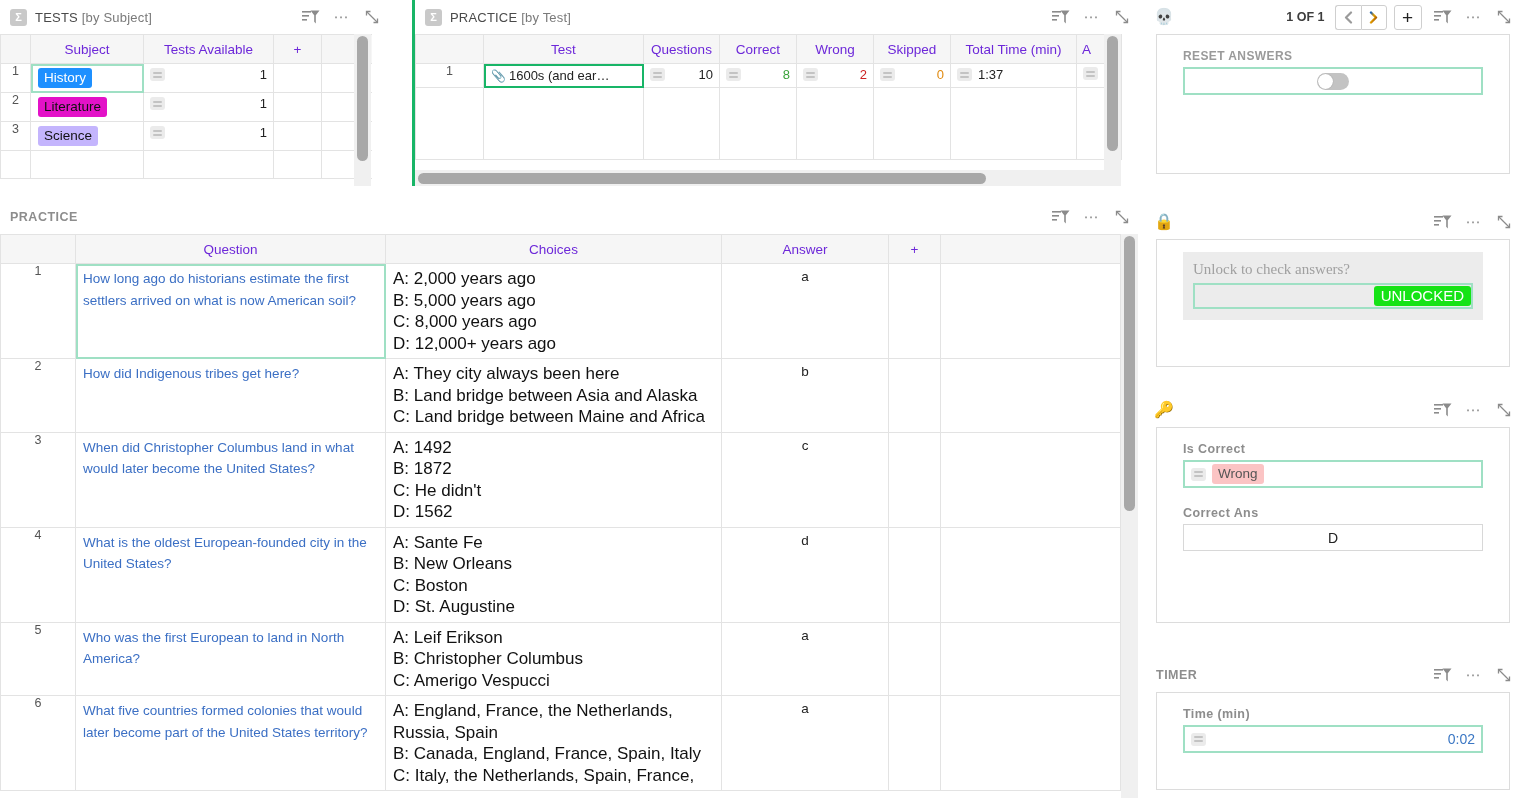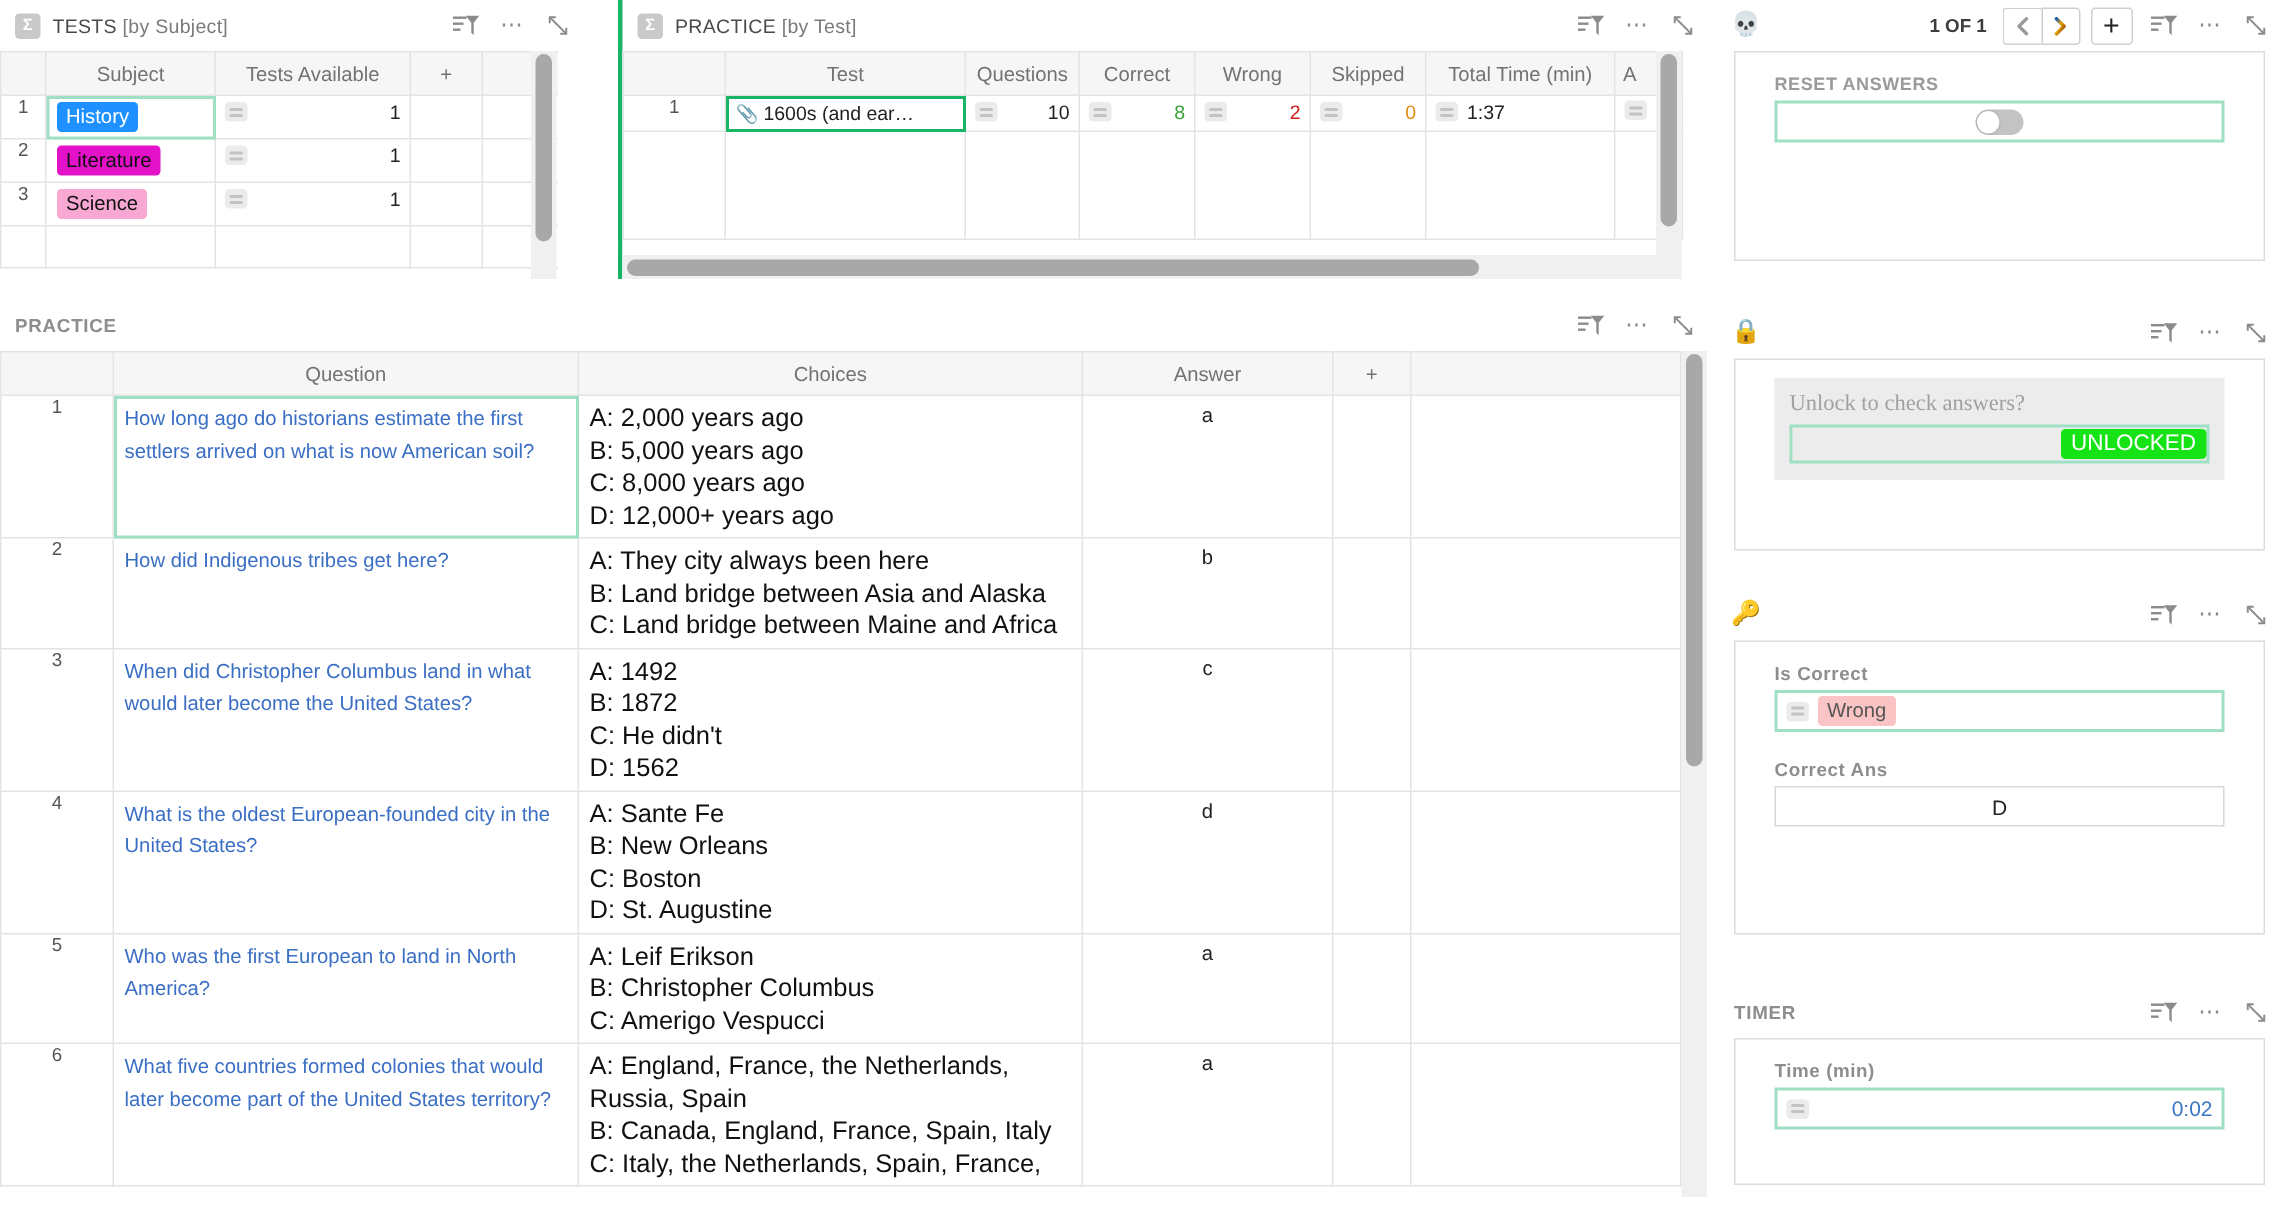--- a/index.html
+++ b/index.html
@@ -53,21 +53,21 @@
   table.grid th, table.grid td {
     border: 1px solid #e3e3e3;
     padding: 0;
     vertical-align: top;
     background: #fff;
   }
   table.grid th {
     background: #f6f6f6;
     font-weight: normal;
     font-size: 13.5px;
-    color: #737373;
+    color: #6d28d9;
     height: 29px;
     text-align: center;
     vertical-align: middle;
   }
   td.rownum {
     background: #f4f4f4;
     color: #555;
     text-align: center;
     font-size: 12.5px;
     width: 30px;
@@ -100,21 +100,21 @@
   
   .chip {
     display: inline-block;
     padding: 1px 6px 2px 6px;
     border-radius: 3px;
     font-size: 13.5px;
     line-height: 17px;
   }
   .chip-history   { background: #1e90ff; color: #fff; }
   .chip-literature{ background: #e312c8; color: #111; }
-  .chip-science   { background: #f9a8d4; color: #111; }
+  .chip-science   { background: #c4b5fd; color: #111; }
   .chip-wrong     { background: #fbc4c4; color: #555; }
   .chip-unlocked  { background: #16e316; color: #fff; font-size: 15px; padding: 1px 7px 2px; }
 
   
   .vscroll {
     position: absolute; top: 0; right: 0; width: 17px; bottom: 0;
     background: #f0f0f0;
   }
   .vthumb {
     position: absolute; left: 3px; width: 11px;

